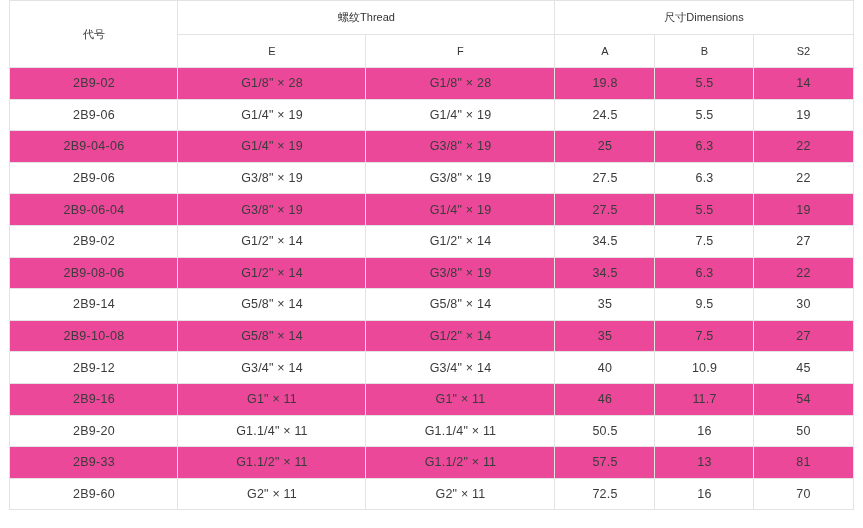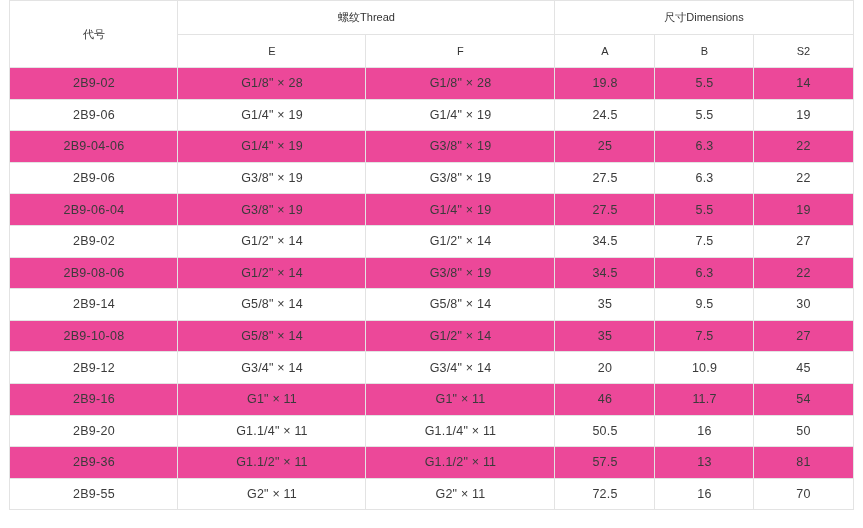--- a/index.html
+++ b/index.html
@@ -157,50 +157,50 @@
       <td>G5/8" × 14</td>
       <td>G1/2" × 14</td>
       <td>35</td>
       <td>7.5</td>
       <td>27</td>
     </tr>
     <tr>
       <td>2B9-12</td>
       <td>G3/4" × 14</td>
       <td>G3/4" × 14</td>
-      <td>20</td>
+      <td>40</td>
       <td>10.9</td>
       <td>45</td>
     </tr>
     <tr class="alt">
       <td>2B9-16</td>
       <td>G1" × 11</td>
       <td>G1" × 11</td>
       <td>46</td>
       <td>11.7</td>
       <td>54</td>
     </tr>
     <tr>
       <td>2B9-20</td>
       <td>G1.1/4" × 11</td>
       <td>G1.1/4" × 11</td>
       <td>50.5</td>
       <td>16</td>
       <td>50</td>
     </tr>
     <tr class="alt">
-      <td>2B9-36</td>
+      <td>2B9-33</td>
       <td>G1.1/2" × 11</td>
       <td>G1.1/2" × 11</td>
       <td>57.5</td>
       <td>13</td>
       <td>81</td>
     </tr>
     <tr>
-      <td>2B9-55</td>
+      <td>2B9-60</td>
       <td>G2" × 11</td>
       <td>G2" × 11</td>
       <td>72.5</td>
       <td>16</td>
       <td>70</td>
     </tr>
   </tbody>
 </table>
 
 </body></html>

